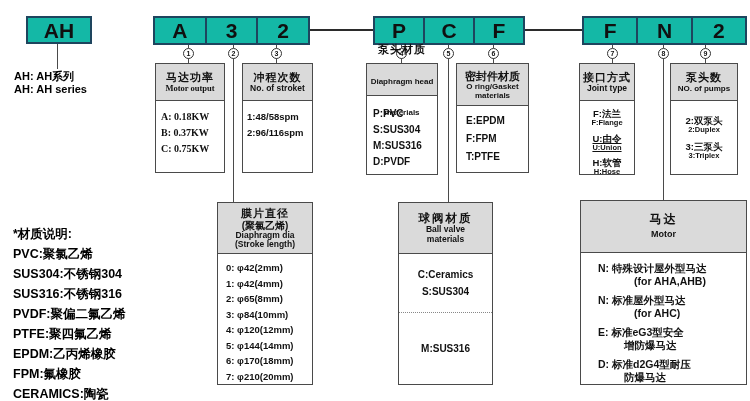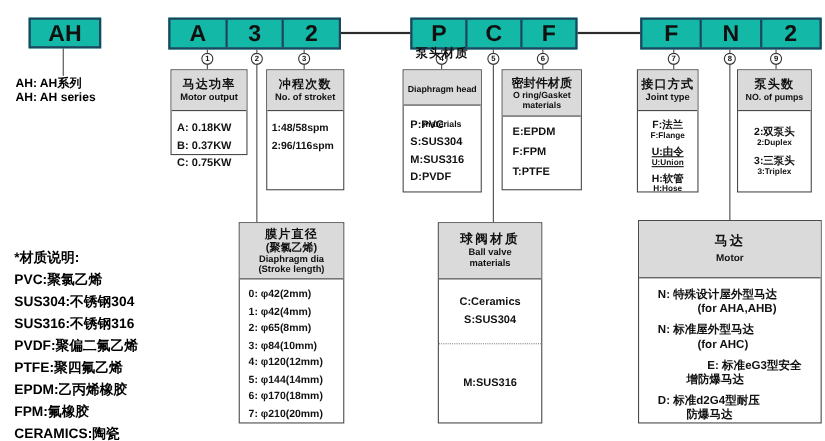--- a/index.html
+++ b/index.html
@@ -109,21 +109,21 @@
   <div class="vl" style="left:612px;top:58px;height:5px;"></div>
 
   <div class="vl" style="left:663px;top:45px;height:3px;"></div>
   <div class="callout" style="left:658px;top:48px;">8</div>
   <div class="vl" style="left:663px;top:58px;height:142px;"></div>
 
   <div class="vl" style="left:705px;top:45px;height:3px;"></div>
   <div class="callout" style="left:700px;top:48px;">9</div>
   <div class="vl" style="left:705px;top:58px;height:5px;"></div>
 
-  <div class="dbox" style="left:155px;top:63px;width:70px;height:78px;">
+  <div class="dbox" style="left:155px;top:63px;width:70px;height:110px;font-family:Liberation Serif, serif;">
     <div class="hdr" style="height:37px;">
       <div class="hz">马达功率</div>
       <div class="he">Motor output</div>
     </div>
     <div class="bd" style="padding:8px 0 0 5px;font-size:10px;">
       <div class="item" style="line-height:16px;">A: 0.18KW</div>
       <div class="item" style="line-height:16px;">B: 0.37KW</div>
       <div class="item" style="line-height:16px;">C: 0.75KW</div>
     </div>
   </div>
@@ -246,21 +246,21 @@
     <div class="bd" style="padding:9px 0 0 17px;font-size:10.5px;">
       <div style="margin-bottom:7px;">
         <div class="item" style="line-height:12.5px;">N: 特殊设计屋外型马达</div>
         <div class="item" style="line-height:12.5px;padding-left:36px;">(for AHA,AHB)</div>
       </div>
       <div style="margin-bottom:7px;">
         <div class="item" style="line-height:12.5px;">N: 标准屋外型马达</div>
         <div class="item" style="line-height:12.5px;padding-left:36px;">(for AHC)</div>
       </div>
       <div style="margin-bottom:7px;">
-        <div class="item" style="line-height:12.5px;margin-left:45px;">E: 标准eG3型安全</div>
+        <div class="item" style="line-height:12.5px;">E: 标准eG3型安全</div>
         <div class="item" style="line-height:12.5px;padding-left:26px;">增防爆马达</div>
       </div>
       <div>
         <div class="item" style="line-height:12.5px;">D: 标准d2G4型耐压</div>
         <div class="item" style="line-height:12.5px;padding-left:26px;">防爆马达</div>
       </div>
     </div>
   </div>
 
   <div class="notes" style="left:13px;top:224px;">

